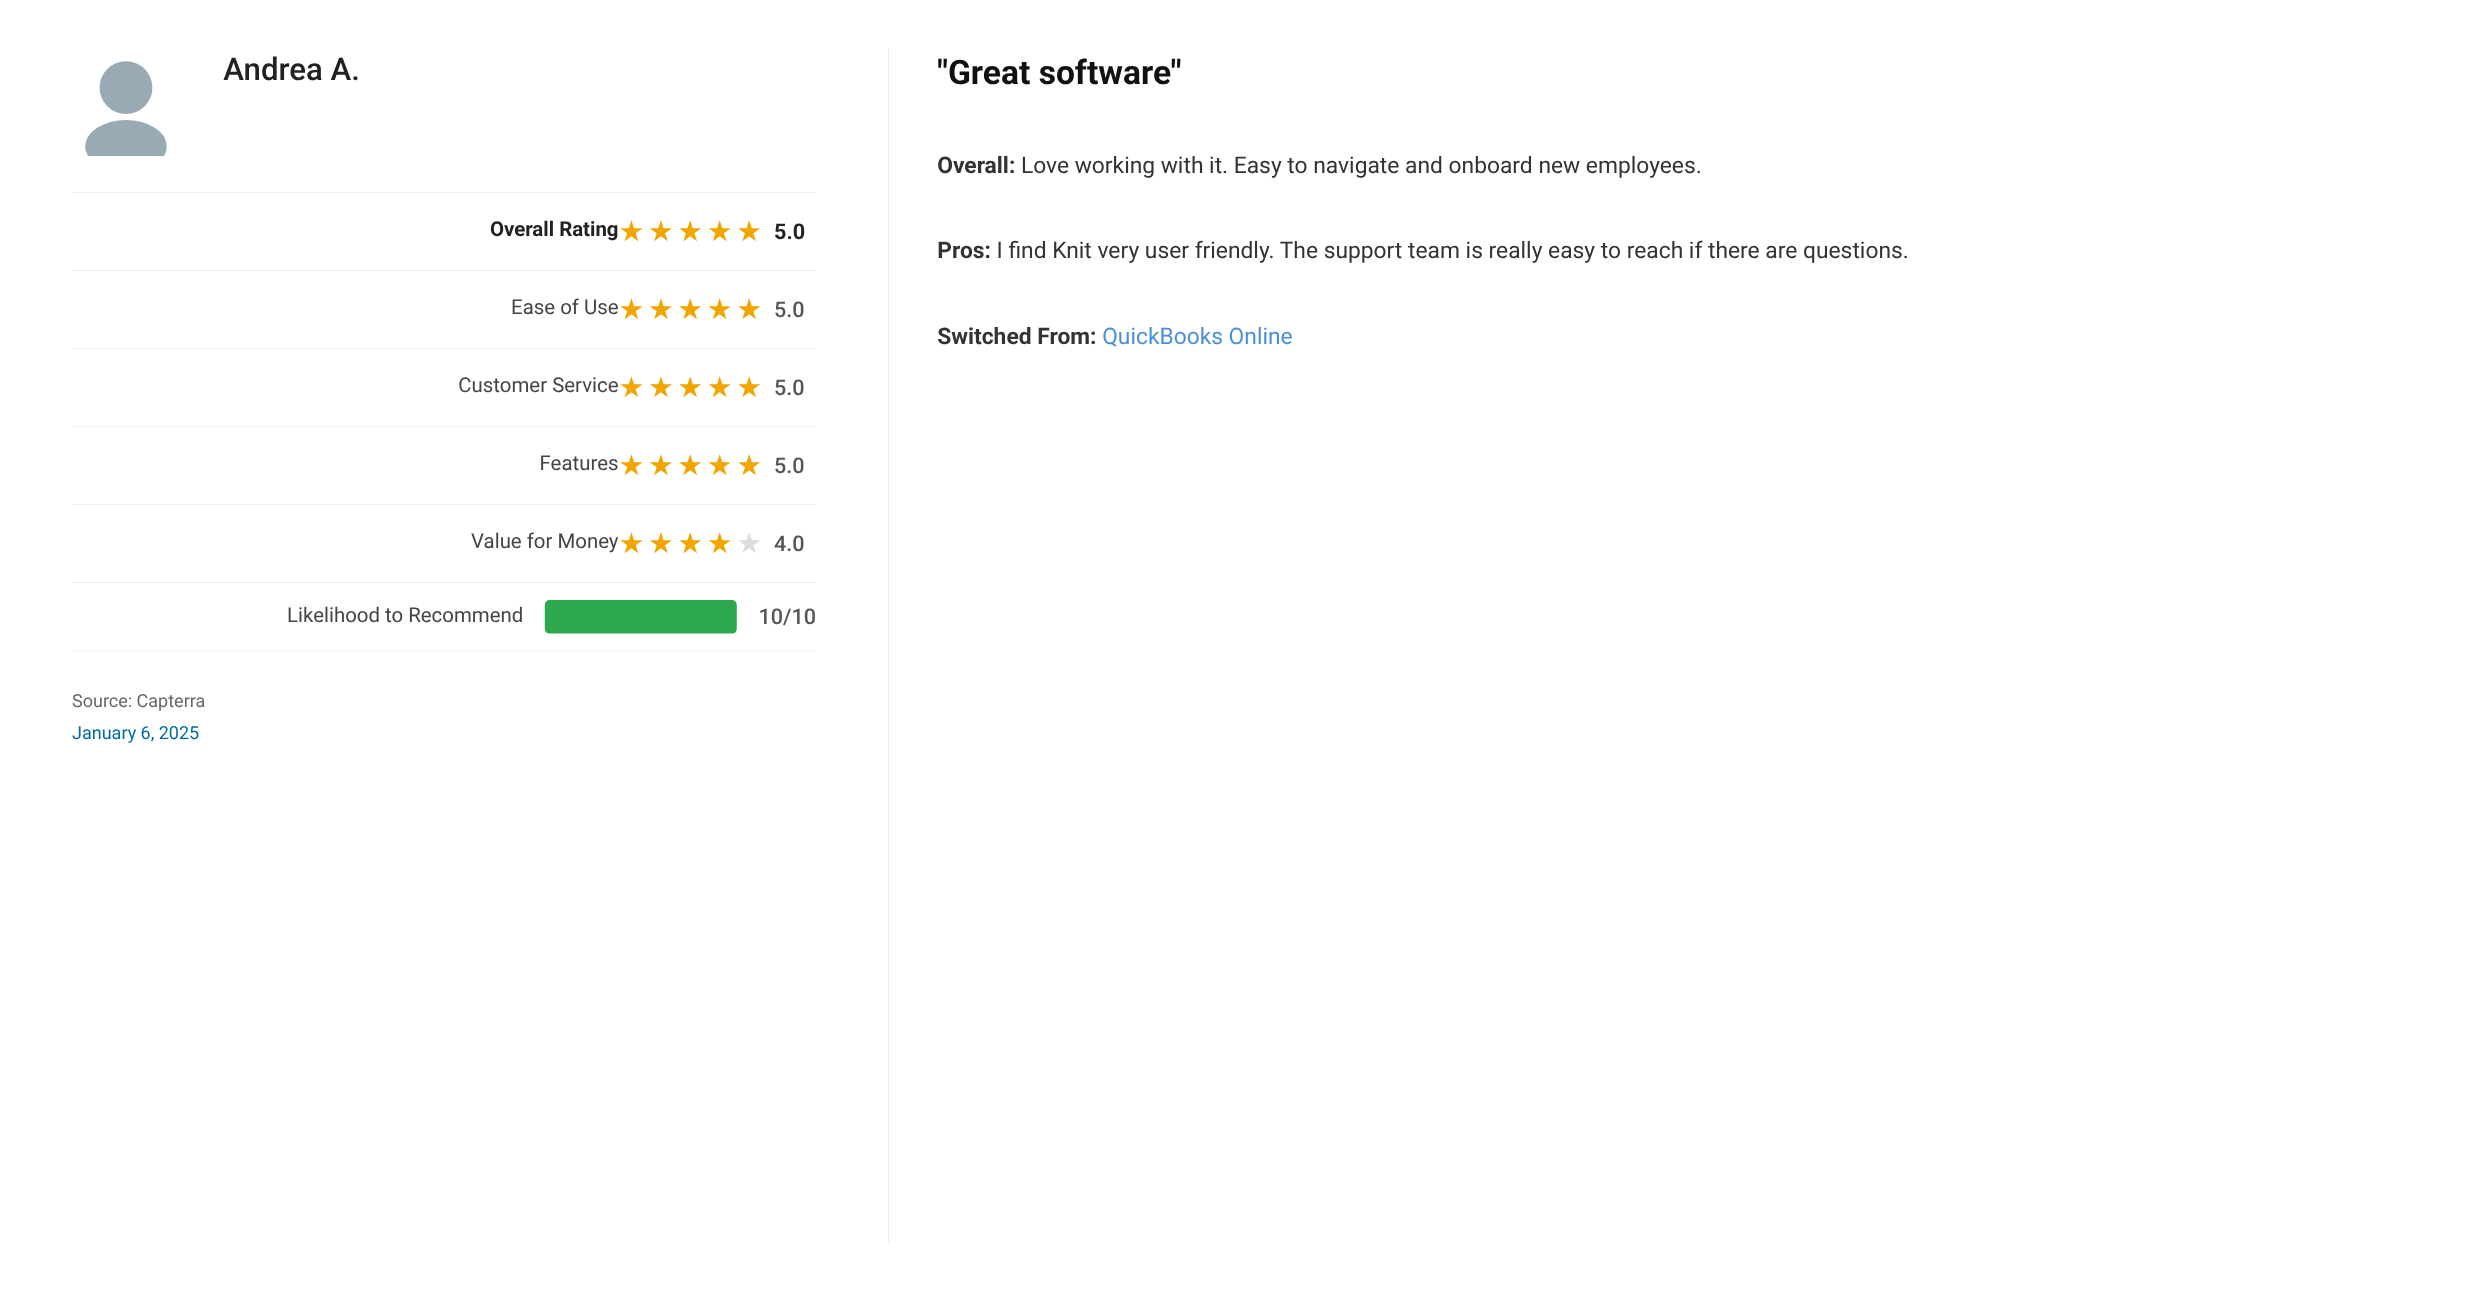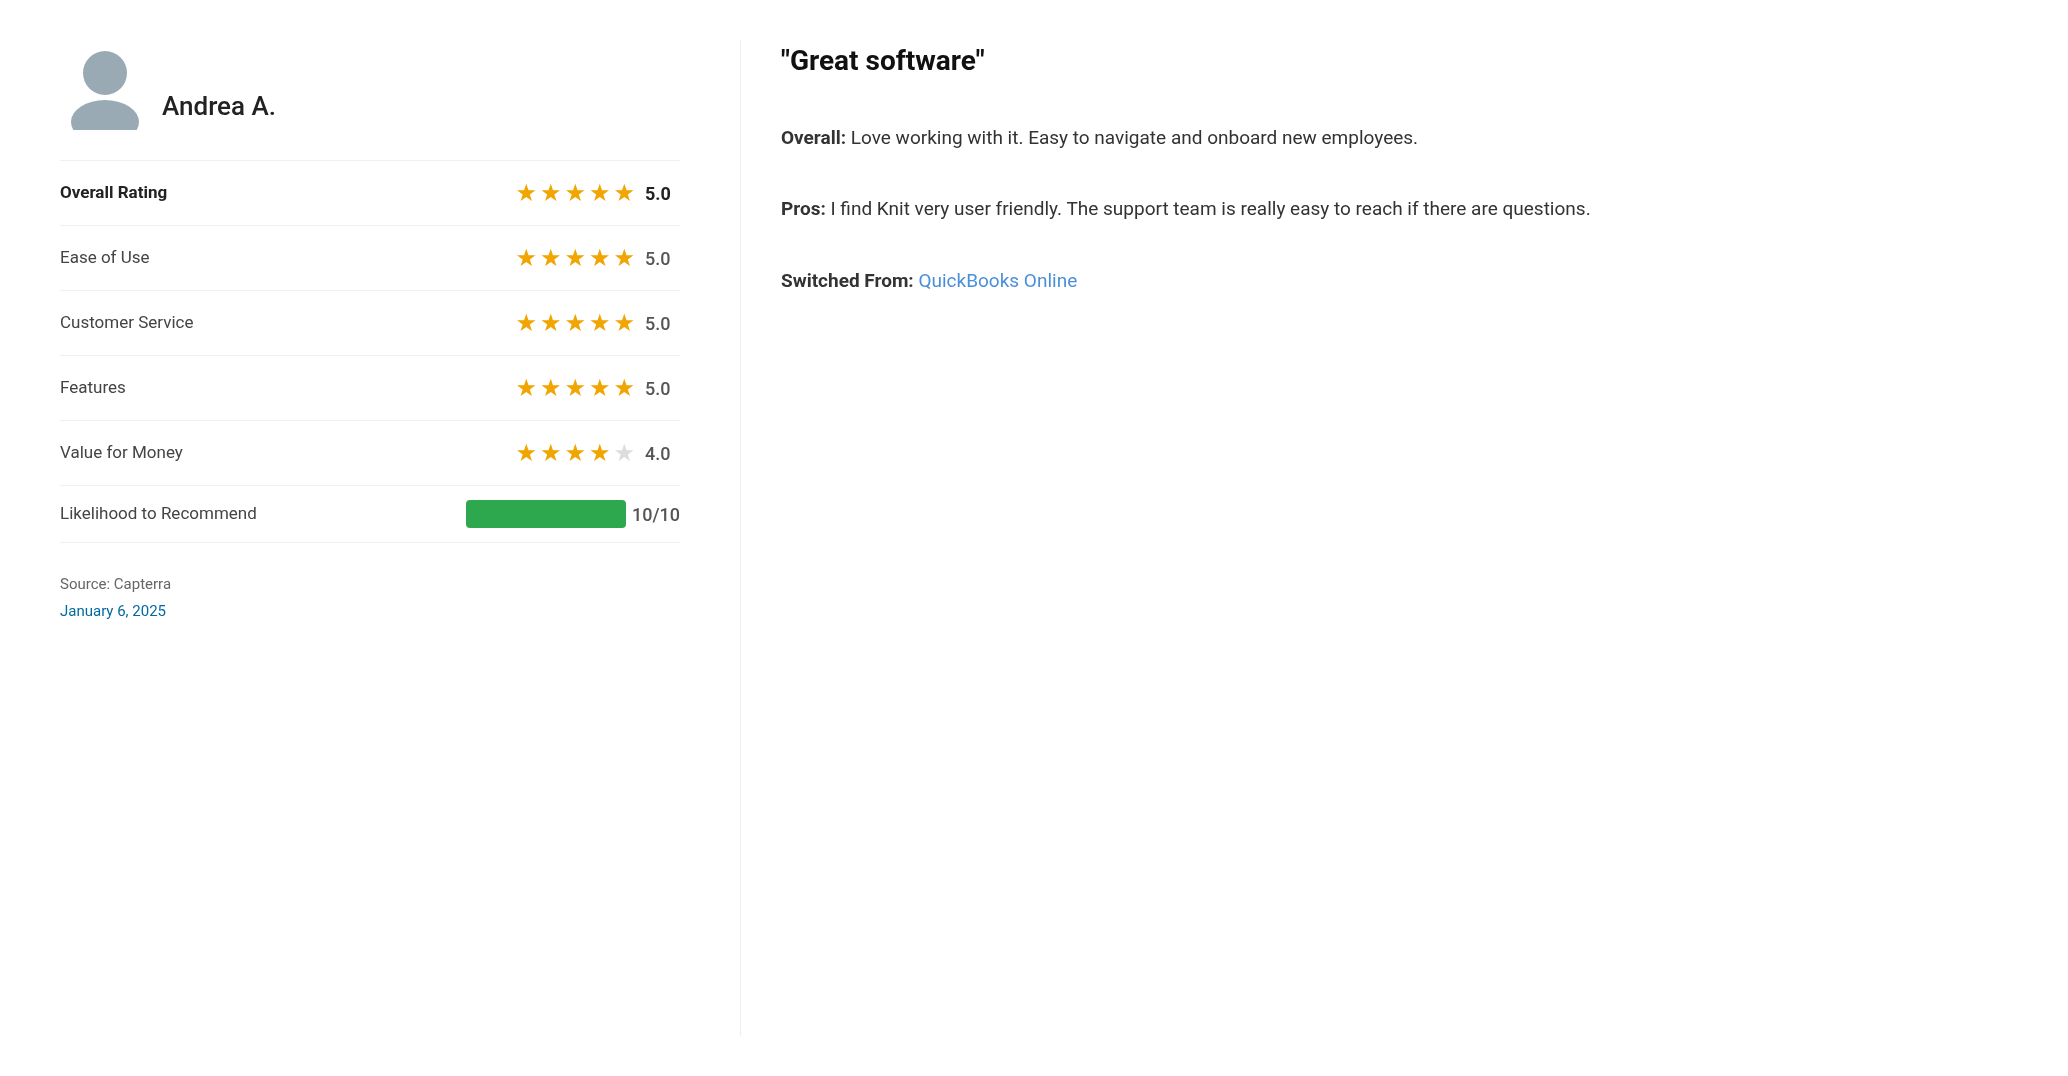--- a/index.html
+++ b/index.html
@@ -24,22 +24,22 @@
     }
     .right-panel {
       flex: 1;
       padding-left: 40px;
       border-left: 1px solid #eee;
     }
 
     
     .reviewer-header {
       display: flex;
-      align-items: flex-end;
-      gap: 12px;
+      align-items: flex-start;
+      gap: 36px;
       margin-bottom: 30px;
     }
     .avatar {
       width: 90px;
       height: 90px;
       flex-shrink: 0;
     }
     .reviewer-info .reviewer-name {
       font-size: 26px;
       font-weight: 500;
@@ -52,21 +52,21 @@
       line-height: 1.7;
     }
 
     
     .ratings-section {
       margin-top: 10px;
     }
     .rating-row {
       display: flex;
       align-items: center;
-      justify-content: space-between;
+      justify-content: flex-end;
       padding: 14px 0;
       border-bottom: 1px solid #f0f0f0;
     }
     .rating-row:first-child {
       border-top: 1px solid #f0f0f0;
     }
     .rating-label {
       font-size: 17px;
       color: #444;
     }
@@ -98,21 +98,22 @@
     }
     .rating-value.bold {
       font-weight: 700;
       color: #222;
     }
 
     
     .likelihood-bar-wrap {
       display: flex;
       align-items: center;
-      gap: 6px;
+      gap: 18px;
+      margin-left: 18px;
     }
     .likelihood-bar {
       width: 160px;
       height: 28px;
       background: #2ea84f;
       border-radius: 4px;
     }
     .likelihood-value {
       font-size: 18px;
       color: #555;

